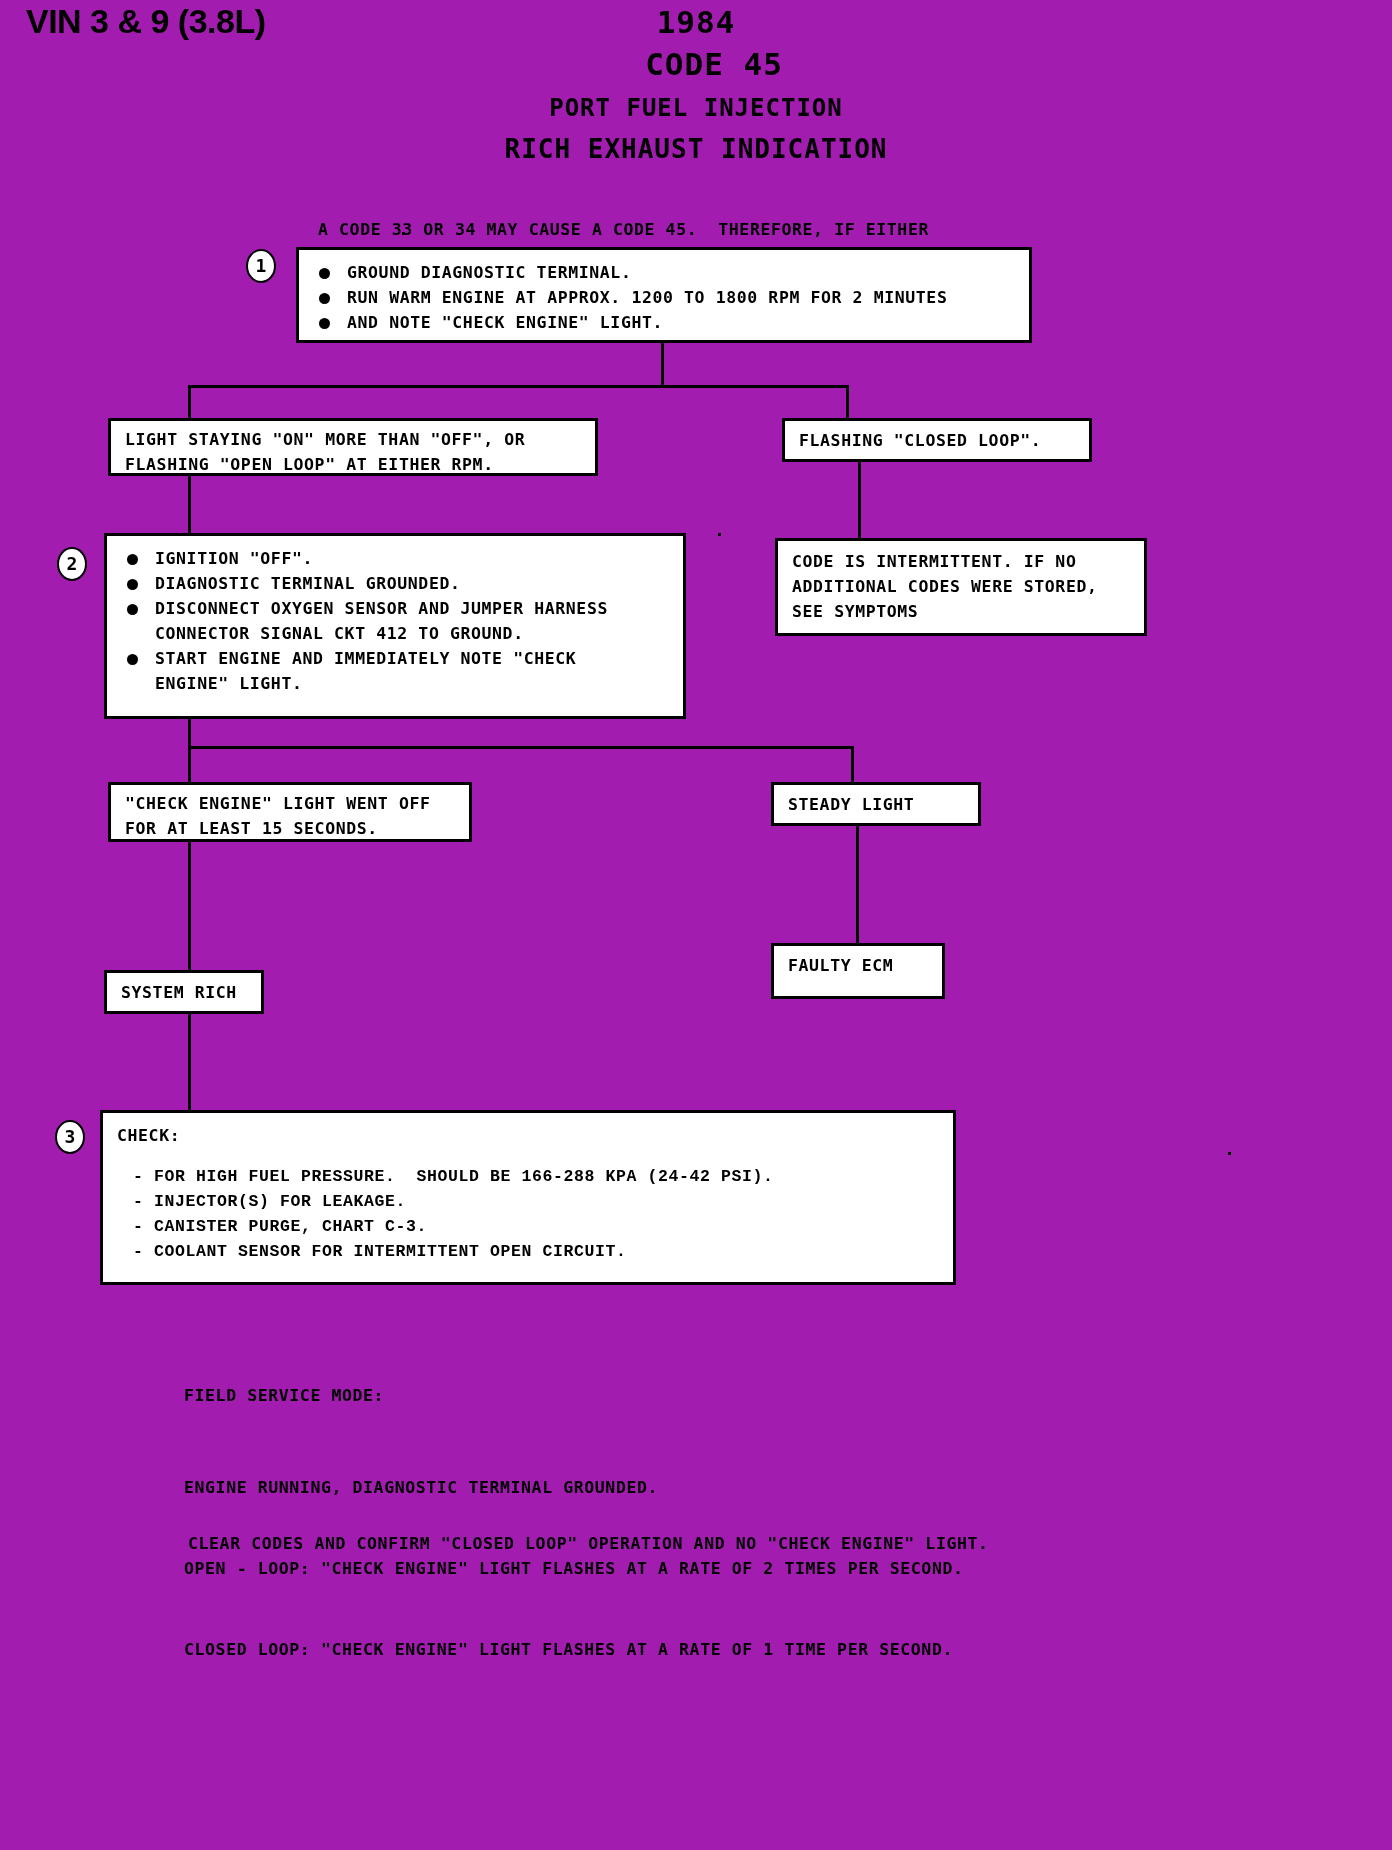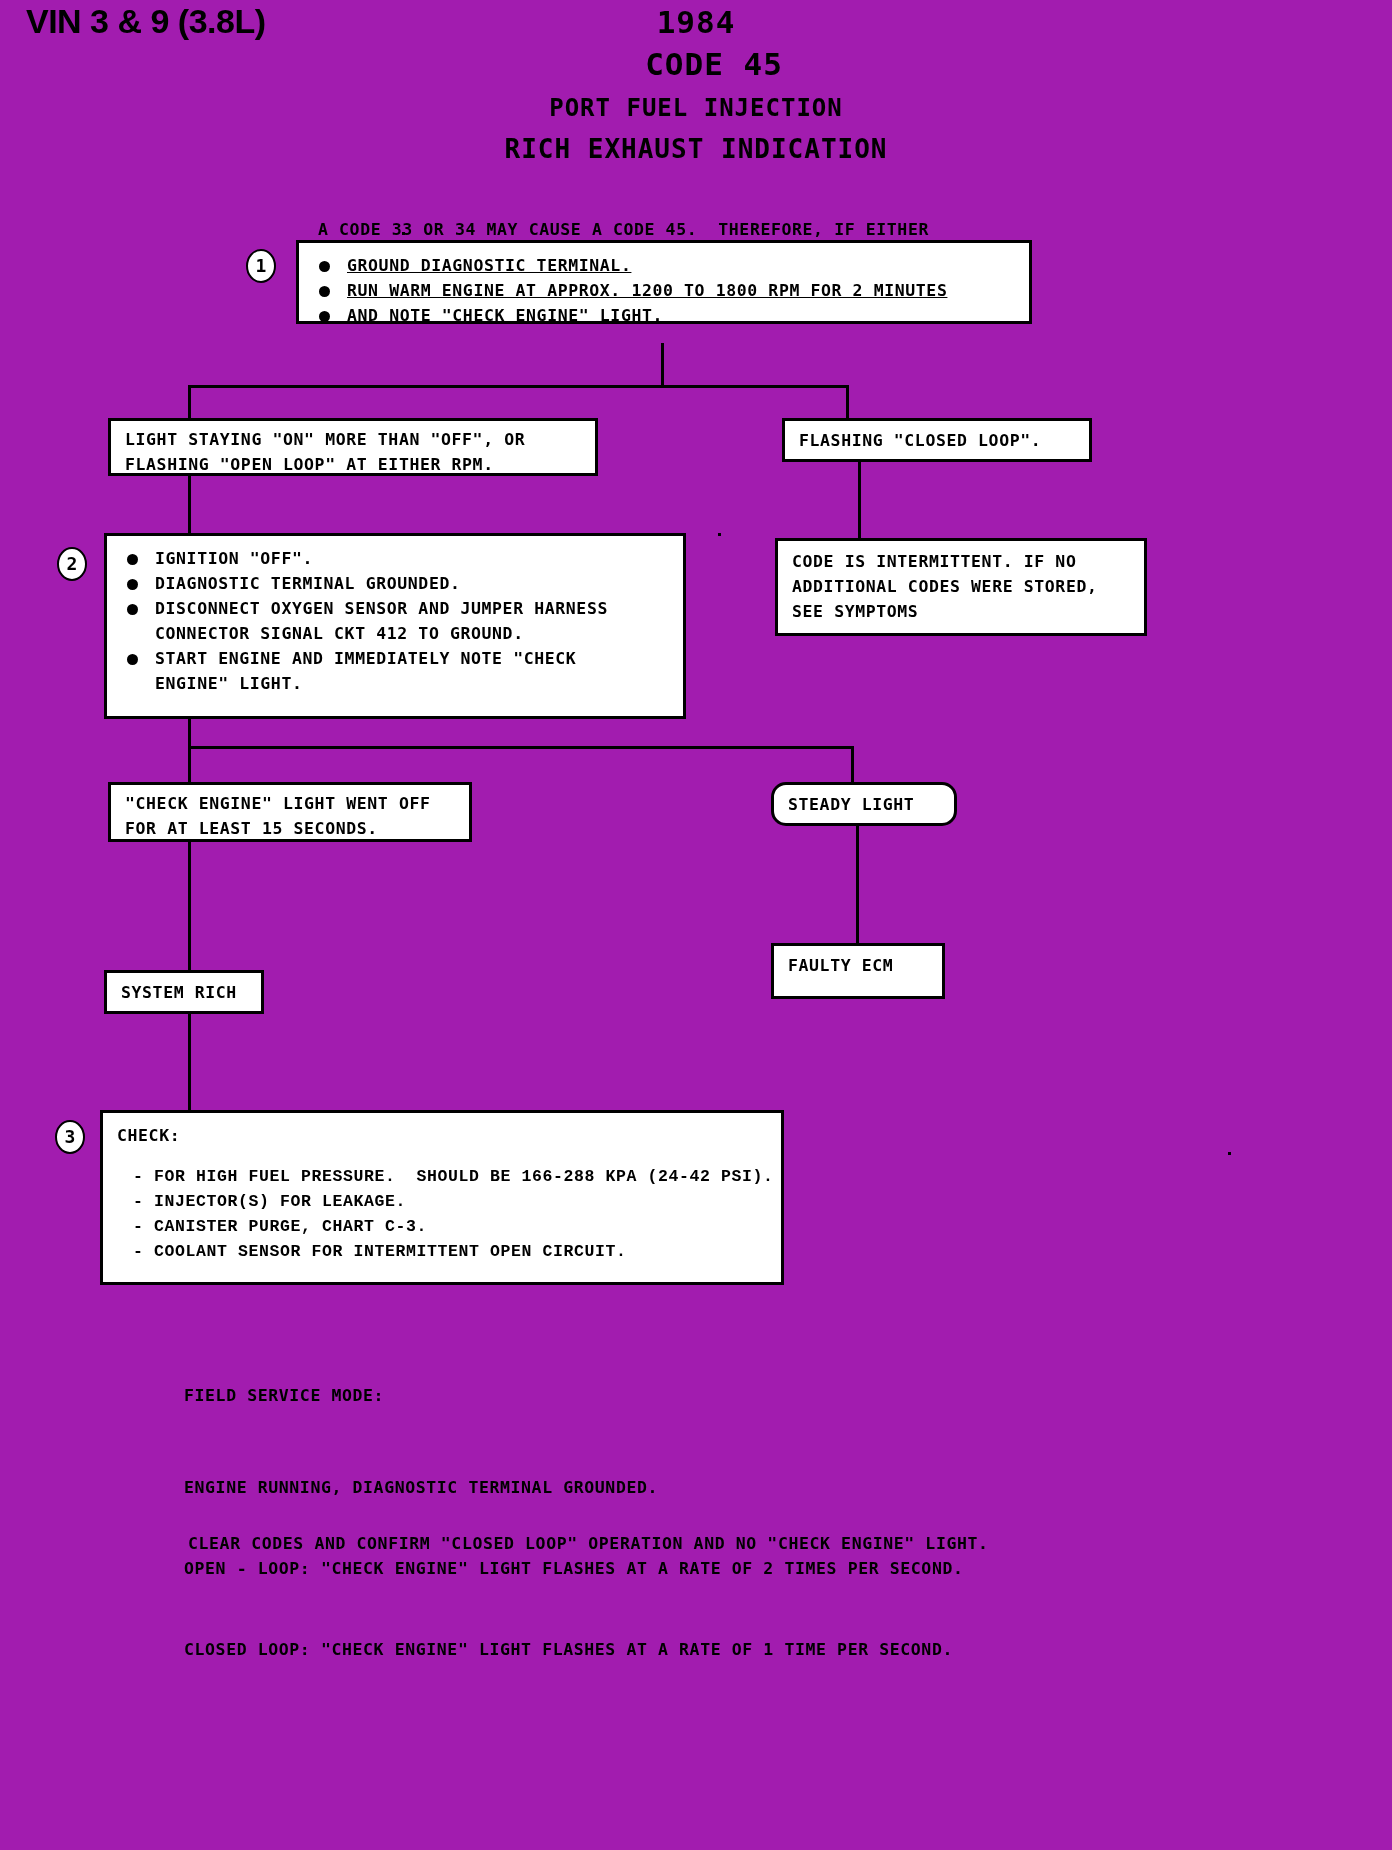--- a/index.html
+++ b/index.html
@@ -156,21 +156,21 @@
     <div>A CODE 33 OR 34 MAY CAUSE A CODE 45.  THEREFORE, IF EITHER</div>
     <div>OF THESE CODES IS PRESENT, SEE THAT CODE CHART FIRST.</div>
   </div>
 
   <div class="speck" style="left:402px; top:232px;"></div>
   <div class="speck" style="left:1228px; top:1152px;"></div>
   <div class="speck" style="left:718px; top:533px;"></div>
 
   <div class="step-circle" style="left:246px; top:249px;">1</div>
 
-  <div class="box pad" style="left:296px; top:240px; width:736px; height:84px;text-decoration:underline;">
+  <div class="box pad" style="left:296px; top:247px; width:736px; height:96px;">
     <ul class="bullets">
       <li class="bulleted">GROUND DIAGNOSTIC TERMINAL.</li>
       <li class="bulleted">RUN WARM ENGINE AT APPROX. 1200 TO 1800 RPM FOR 2 MINUTES</li>
       <li class="bulleted">AND NOTE "CHECK ENGINE" LIGHT.</li>
     </ul>
   </div>
 
   <div class="ln lnv" style="left:661px; top:343px; height:43px;"></div>
   <div class="ln lnh" style="left:188px; top:385px; width:661px;"></div>
   <div class="ln lnv" style="left:188px; top:385px; height:35px;"></div>
@@ -211,41 +211,41 @@
   <div class="ln lnv" style="left:188px; top:719px; height:30px;"></div>
   <div class="ln lnh" style="left:188px; top:746px; width:666px;"></div>
   <div class="ln lnv" style="left:188px; top:746px; height:38px;"></div>
   <div class="ln lnv" style="left:851px; top:746px; height:38px;"></div>
 
   <div class="box pad" style="left:108px; top:782px; width:364px; height:60px; padding-top:6px;">
     <div class="line">"CHECK ENGINE" LIGHT WENT OFF</div>
     <div class="line">FOR AT LEAST 15 SECONDS.</div>
   </div>
 
-  <div class="box pad" style="left:771px; top:782px; width:186px; height:44px; padding-top:7px;border-radius:15px;">
+  <div class="box pad" style="left:771px; top:782px; width:210px; height:44px; padding-top:7px;">
     <div class="line">STEADY LIGHT</div>
   </div>
 
   <div class="ln lnv" style="left:856px; top:826px; height:119px;"></div>
 
   <div class="box pad" style="left:771px; top:943px; width:174px; height:56px; padding-top:7px;">
     <div class="line">FAULTY ECM</div>
   </div>
 
   <div class="ln lnv" style="left:188px; top:842px; height:130px;"></div>
 
   <div class="box pad" style="left:104px; top:970px; width:160px; height:44px; padding-top:7px;">
     <div class="line">SYSTEM RICH</div>
   </div>
 
   <div class="ln lnv" style="left:188px; top:1014px; height:100px;"></div>
 
   <div class="step-circle" style="left:55px; top:1120px;">3</div>
 
-  <div class="box pad" style="left:100px; top:1110px; width:684px; height:175px; padding-top:10px;">
+  <div class="box pad" style="left:100px; top:1110px; width:856px; height:175px; padding-top:10px;">
     <div class="line">CHECK:</div>
     <ul class="dashlist">
       <li>- FOR HIGH FUEL PRESSURE.  SHOULD BE 166-288 KPA (24-42 PSI).</li>
       <li>- INJECTOR(S) FOR LEAKAGE.</li>
       <li>- CANISTER PURGE, CHART C-3.</li>
       <li>- COOLANT SENSOR FOR INTERMITTENT OPEN CIRCUIT.</li>
     </ul>
   </div>
 
   <div class="footer footer-mode">FIELD SERVICE MODE:</div>

